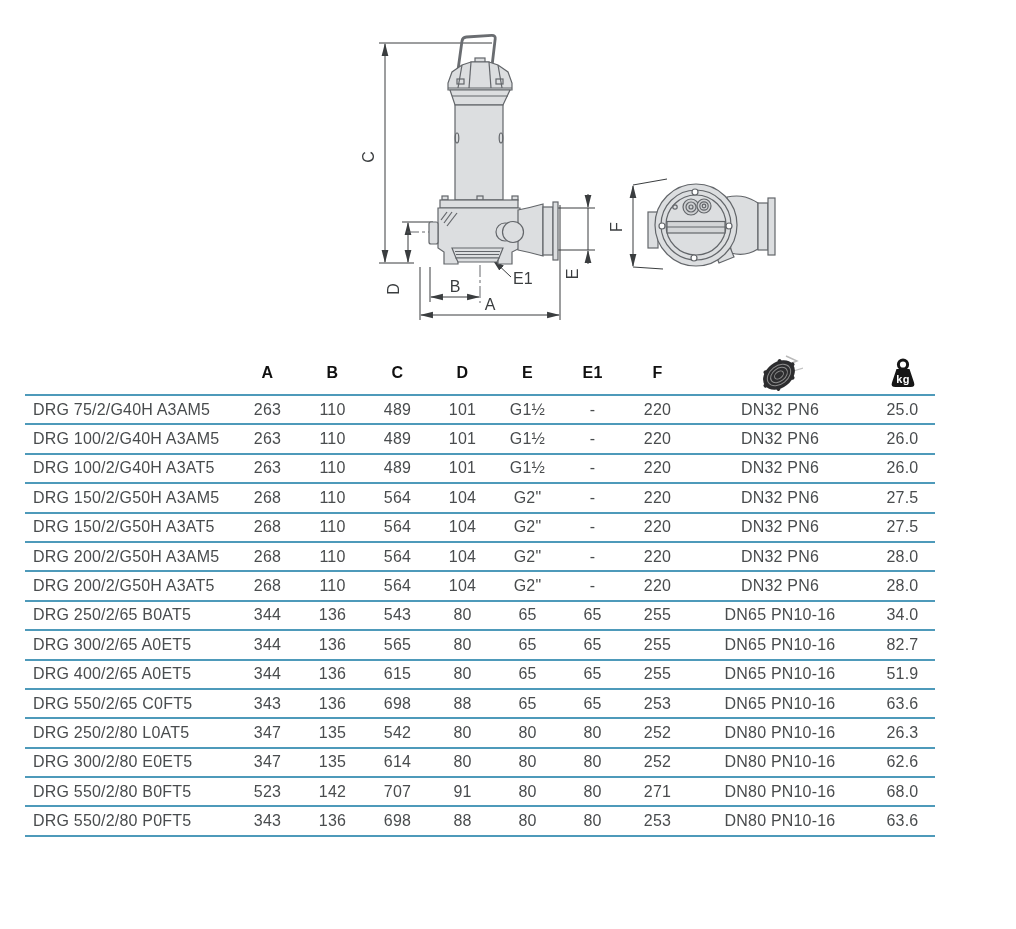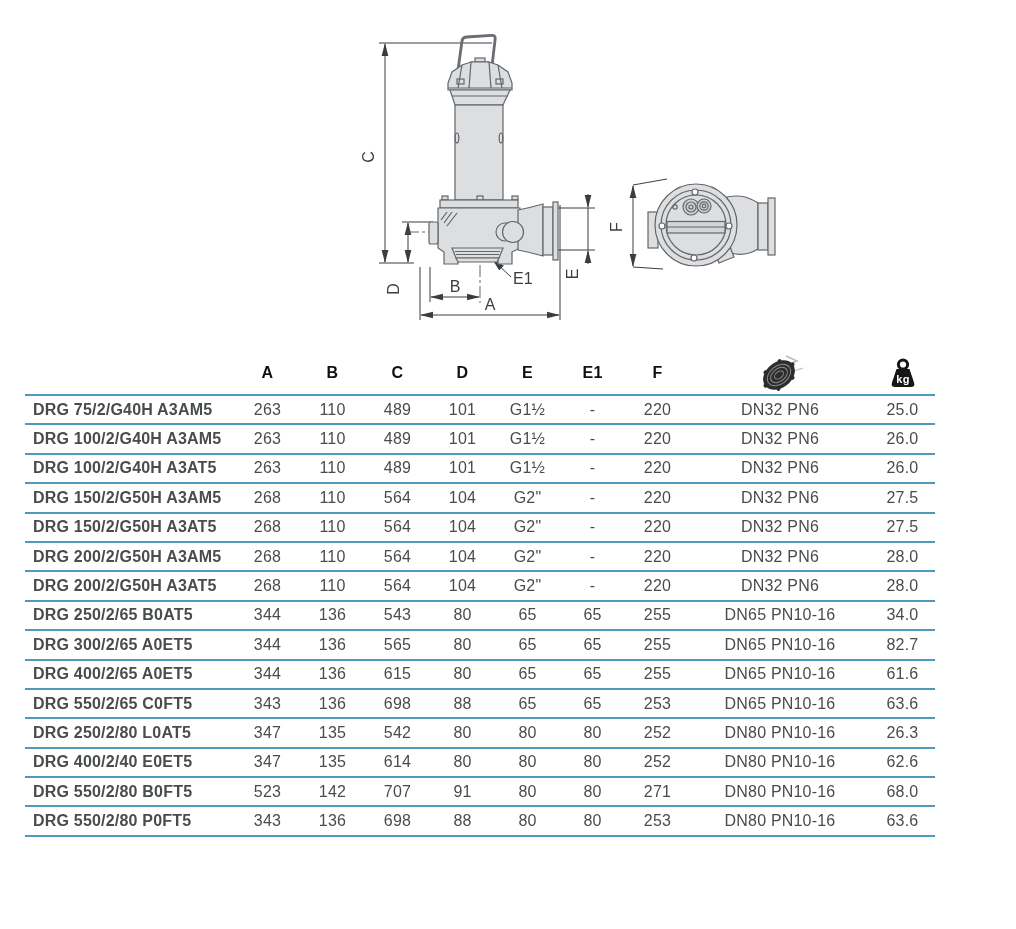--- a/index.html
+++ b/index.html
@@ -14,21 +14,21 @@
   table.spec col.c-model{width:210px;}
   table.spec col.c-num{width:65px;}
   table.spec col.c-dn{width:180px;}
   table.spec col.c-kg{width:65px;}
   table.spec th{height:38px;vertical-align:middle;text-align:center;font-weight:bold;
                 font-size:16px;color:#101010;border-bottom:2px solid #4e9aba;padding:0;
                 letter-spacing:.3px;}
   table.spec td{height:27.4px;vertical-align:middle;text-align:center;font-size:16px;
                 color:#494c4e;border-bottom:2px solid #4e9aba;padding:0;letter-spacing:.2px;
                 white-space:nowrap;overflow:hidden;}
-  table.spec td.col-model{text-align:left;padding-left:8px;font-weight:bold;}
+  table.spec td.col-model{text-align:left;padding-left:8px;}
   th .hicon{display:inline-block;vertical-align:middle;}
 </style>
 </head>
 <body>
 
 <div id="page">
 
   <svg id="front-view" class="drawing" width="262" height="312" viewBox="358 18 262 312">
     <defs>
       <marker id="arw1" viewBox="0 0 12 8" refX="11" refY="4" markerWidth="13" markerHeight="9" orient="auto-start-reverse" markerUnits="userSpaceOnUse">
@@ -331,21 +331,21 @@
         <tr>
           <td class="col-model">DRG 400/2/65 A0ET5</td>
           <td class="col-a">344</td>
           <td class="col-b">136</td>
           <td class="col-c">615</td>
           <td class="col-d">80</td>
           <td class="col-e">65</td>
           <td class="col-e1">65</td>
           <td class="col-f">255</td>
           <td class="col-dn">DN65 PN10-16</td>
-          <td class="col-kg">61.6</td>
+          <td class="col-kg">51.9</td>
         </tr>
         <tr>
           <td class="col-model">DRG 550/2/65 C0FT5</td>
           <td class="col-a">343</td>
           <td class="col-b">136</td>
           <td class="col-c">698</td>
           <td class="col-d">88</td>
           <td class="col-e">65</td>
           <td class="col-e1">65</td>
           <td class="col-f">253</td>
@@ -358,21 +358,21 @@
           <td class="col-b">135</td>
           <td class="col-c">542</td>
           <td class="col-d">80</td>
           <td class="col-e">80</td>
           <td class="col-e1">80</td>
           <td class="col-f">252</td>
           <td class="col-dn">DN80 PN10-16</td>
           <td class="col-kg">26.3</td>
         </tr>
         <tr>
-          <td class="col-model">DRG 400/2/40 E0ET5</td>
+          <td class="col-model">DRG 300/2/80 E0ET5</td>
           <td class="col-a">347</td>
           <td class="col-b">135</td>
           <td class="col-c">614</td>
           <td class="col-d">80</td>
           <td class="col-e">80</td>
           <td class="col-e1">80</td>
           <td class="col-f">252</td>
           <td class="col-dn">DN80 PN10-16</td>
           <td class="col-kg">62.6</td>
         </tr>

